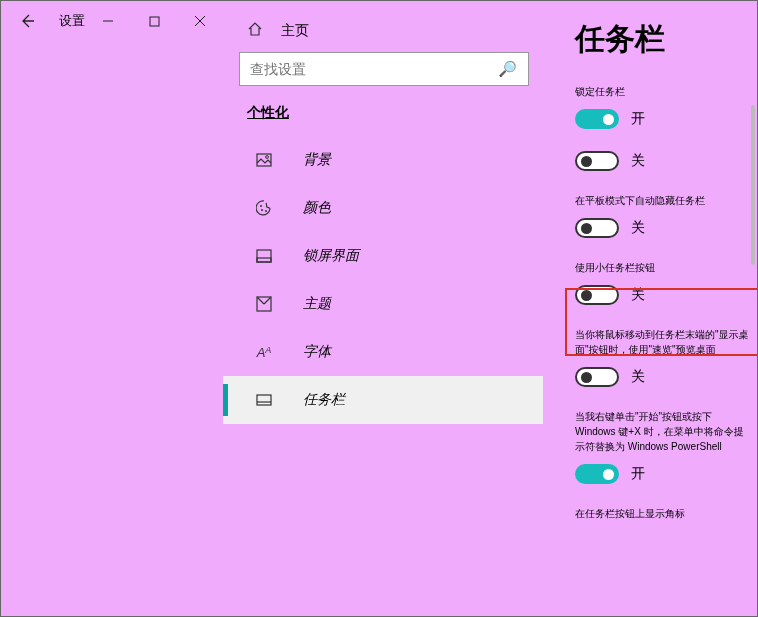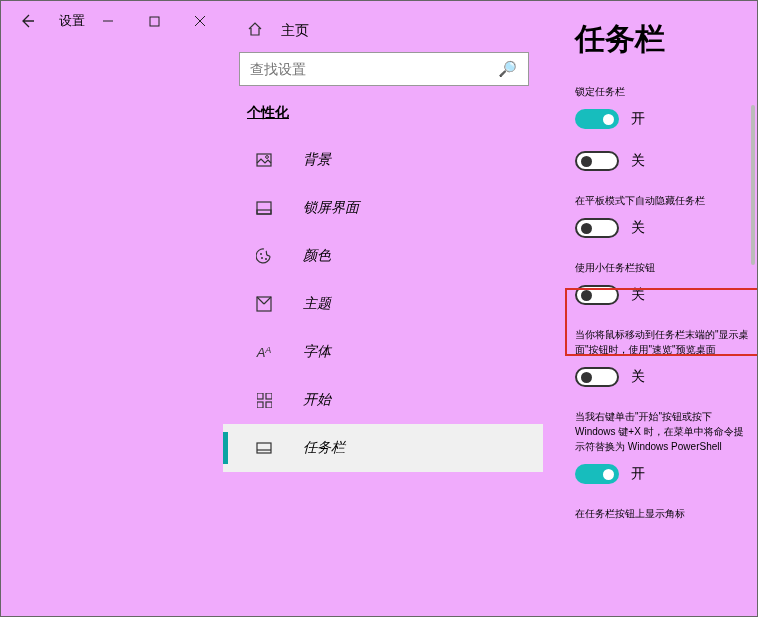--- a/index.html
+++ b/index.html
@@ -278,61 +278,50 @@
             <svg width="16" height="14" viewBox="0 0 16 14">
                 <rect x="1" y="1" width="14" height="12" fill="none" stroke="#333" stroke-width="1.2"></rect>
                 <path d="M1 10 L5 6 L9 10 L12 7 L15 10" stroke="#333" stroke-width="1.2" fill="none"></path>
                 <circle cx="11" cy="4" r="1.4" fill="none" stroke="#333" stroke-width="1"></circle>
               </svg>
           </span>
           <span>背景</span>
         </div>
         <div class="nav-item">
           <span class="nav-icon">
-            <svg width="16" height="14" viewBox="0 0 16 14">
-                <rect x="1" y="1" width="14" height="12" fill="none" stroke="#333" stroke-width="1.2"></rect>
-                <rect x="1" y="9" width="14" height="4" fill="none" stroke="#333" stroke-width="1.2"></rect>
-              </svg>
-          </span>
-          <span>锁屏界面</span>
-        </div>
-        <div class="nav-item">
-          <span class="nav-icon">
             <svg width="16" height="16" viewBox="0 0 16 16">
                 <path d="M8 1 A7 7 0 1 0 14 9 C14 7 12 8 11 7 C10 6 11 4 10 3" fill="none" stroke="#333" stroke-width="1.2"></path>
                 <circle cx="5" cy="6" r="1" fill="#333"></circle>
                 <circle cx="6" cy="10" r="1" fill="#333"></circle>
                 <circle cx="10" cy="11" r="1" fill="#333"></circle>
               </svg>
           </span>
           <span>颜色</span>
         </div>
         <div class="nav-item">
           <span class="nav-icon">
+            <svg width="16" height="14" viewBox="0 0 16 14">
+                <rect x="1" y="1" width="14" height="12" fill="none" stroke="#333" stroke-width="1.2"></rect>
+                <rect x="1" y="9" width="14" height="4" fill="none" stroke="#333" stroke-width="1.2"></rect>
+              </svg>
+          </span>
+          <span>锁屏界面</span>
+        </div>
+        <div class="nav-item">
+          <span class="nav-icon">
             <svg width="16" height="16" viewBox="0 0 16 16">
                 <rect x="1" y="1" width="14" height="14" fill="none" stroke="#333" stroke-width="1.2"></rect>
                 <path d="M1 1 L8 8 M15 1 L8 8" stroke="#333" stroke-width="1.2"></path>
               </svg>
           </span>
           <span>主题</span>
         </div>
         <div class="nav-item">
           <span class="nav-icon" style="font-size:13px; font-weight:500;">A<span style="font-size:9px;">A</span></span>
           <span>字体</span>
-        </div>
-        <div class="nav-item">
-          <span class="nav-icon">
-            <svg width="15" height="15" viewBox="0 0 15 15">
-                <rect x="0" y="0" width="6" height="6" fill="none" stroke="#333" stroke-width="1.2"></rect>
-                <rect x="9" y="0" width="6" height="6" fill="none" stroke="#333" stroke-width="1.2"></rect>
-                <rect x="0" y="9" width="6" height="6" fill="none" stroke="#333" stroke-width="1.2"></rect>
-                <rect x="9" y="9" width="6" height="6" fill="none" stroke="#333" stroke-width="1.2"></rect>
-              </svg>
-          </span>
-          <span>开始</span>
         </div>
         <div class="nav-item active">
           <span class="nav-icon">
             <svg width="16" height="12" viewBox="0 0 16 12">
                 <rect x="1" y="1" width="14" height="10" fill="none" stroke="#333" stroke-width="1.2"></rect>
                 <line x1="1" y1="8" x2="15" y2="8" stroke="#333" stroke-width="1.2"></line>
               </svg>
           </span>
           <span>任务栏</span>
         </div>

